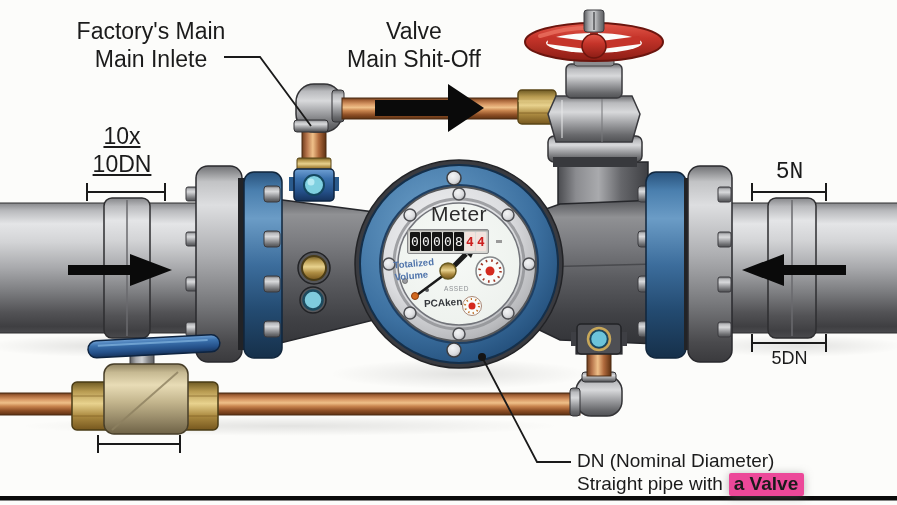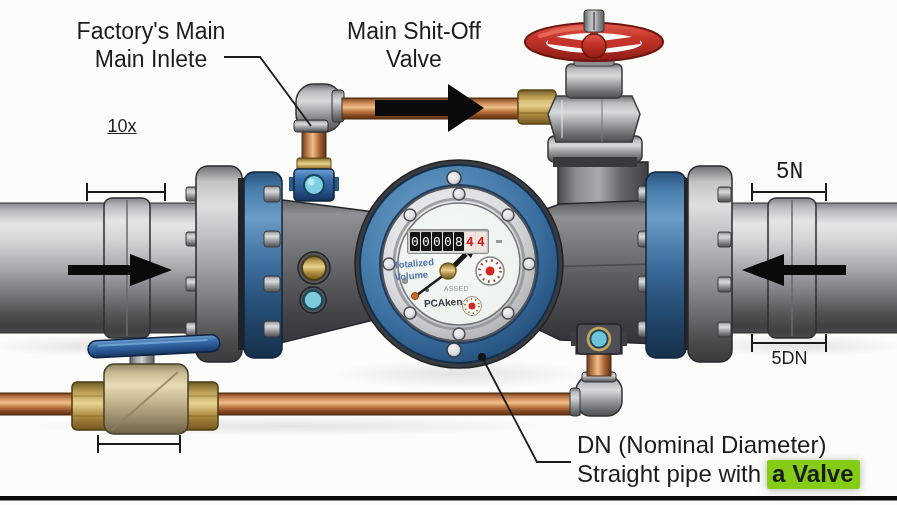--- a/index.html
+++ b/index.html
@@ -3,21 +3,21 @@
 <meta charset="utf-8">
 <style>
   html,body{margin:0;padding:0;background:#ffffff;}
   .stage{position:relative;width:897px;height:505px;background:#fcfcfa;overflow:hidden;
          font-family:"Liberation Sans",sans-serif;}
   .stage svg{position:absolute;left:0;top:0;z-index:1;}
   .lbl{position:absolute;z-index:5;color:#1b1b1b;text-align:center;line-height:1.22;
        font-family:"Liberation Sans",sans-serif;}
   .lbl .ln{white-space:nowrap;}
   .dnlbl{text-align:left;}
-  .em{font-weight:bold;background:#84cc16;padding:0 6px 2px 5px;margin-left:6px;
+  .em{font-weight:bold;background:#ec4899;padding:0 6px 2px 5px;margin-left:6px;
       border-radius:2px;box-shadow:0 1px 9px rgba(110,110,110,.5);}
   .meter-title{position:absolute;z-index:5;left:407px;top:202px;width:104px;text-align:center;
        font-size:21px;color:#2b2b2b;letter-spacing:.5px;}
   .odometer{position:absolute;z-index:5;left:407px;top:229px;display:flex;align-items:center;
        background:#dcdcd8;border:1px solid #88898b;border-radius:2px;padding:2px;gap:1px;
        box-shadow:inset 0 1px 2px rgba(0,0,0,.35);}
   .odo-cell{width:10px;height:19px;background:#141414;color:#f4f4f4;text-align:center;
        font:13px/19px "DejaVu Sans Mono",monospace;border-radius:1px;}
   .odo-cell.red{background:#f2e3de;color:#cc1f1f;font-weight:bold;}
   .odo-dash{width:6px;height:3px;background:#9a9a9a;margin-left:3px;}
@@ -363,35 +363,37 @@
   </g>
 
   <rect x="0" y="496" width="897" height="4.5" fill="#0b0b0b"></rect>
 </svg>
 
 <div class="lbl" style="left:56px;top:17px;width:190px;font-size:23px;">
   <div class="ln">Factory's Main</div>
   <div class="ln">Main Inlete</div>
 </div>
 <div class="lbl" style="left:330px;top:17px;width:168px;font-size:23px;">
+  <div class="ln">Valve</div>
   <div class="ln">Main Shit-Off</div>
-  <div class="ln">Valve</div>
-</div>
-<div class="lbl" style="left:76px;top:116px;width:92px;font-size:18px;text-decoration:underline;">
+</div>
+<div class="lbl" style="left:76px;top:122px;width:92px;font-size:23px;text-decoration:underline;">
   <div class="ln">10x</div>
+  <div class="ln">10DN</div>
 </div>
 <div class="lbl" style="left:751px;top:158px;width:77px;font-size:23px;font-family:Liberation Mono, monospace;">5N</div>
 <div class="lbl" style="left:751px;top:348px;width:77px;font-size:18px;">5DN</div>
-<div class="lbl dnlbl" style="left:577px;top:430px;width:305px;font-size:24px;">
+<div class="lbl dnlbl" style="left:577px;top:449px;width:305px;font-size:19px;">
   <div class="ln">DN (Nominal Diameter)</div>
   <div class="ln">
     <span>Straight pipe with</span><span class="em">a Valve</span>
   </div>
 </div>
 
+<div class="meter-title">Meter</div>
 <div class="odometer">
   <div class="odo-cell">0</div>
   <div class="odo-cell">0</div>
   <div class="odo-cell">0</div>
   <div class="odo-cell">0</div>
   <div class="odo-cell">8</div>
   <div class="odo-cell red">4</div>
   <div class="odo-cell red">4</div>
 </div>
 <div class="odo-dash" style="position:absolute;z-index:5;left:493px;top:240px;"></div>

